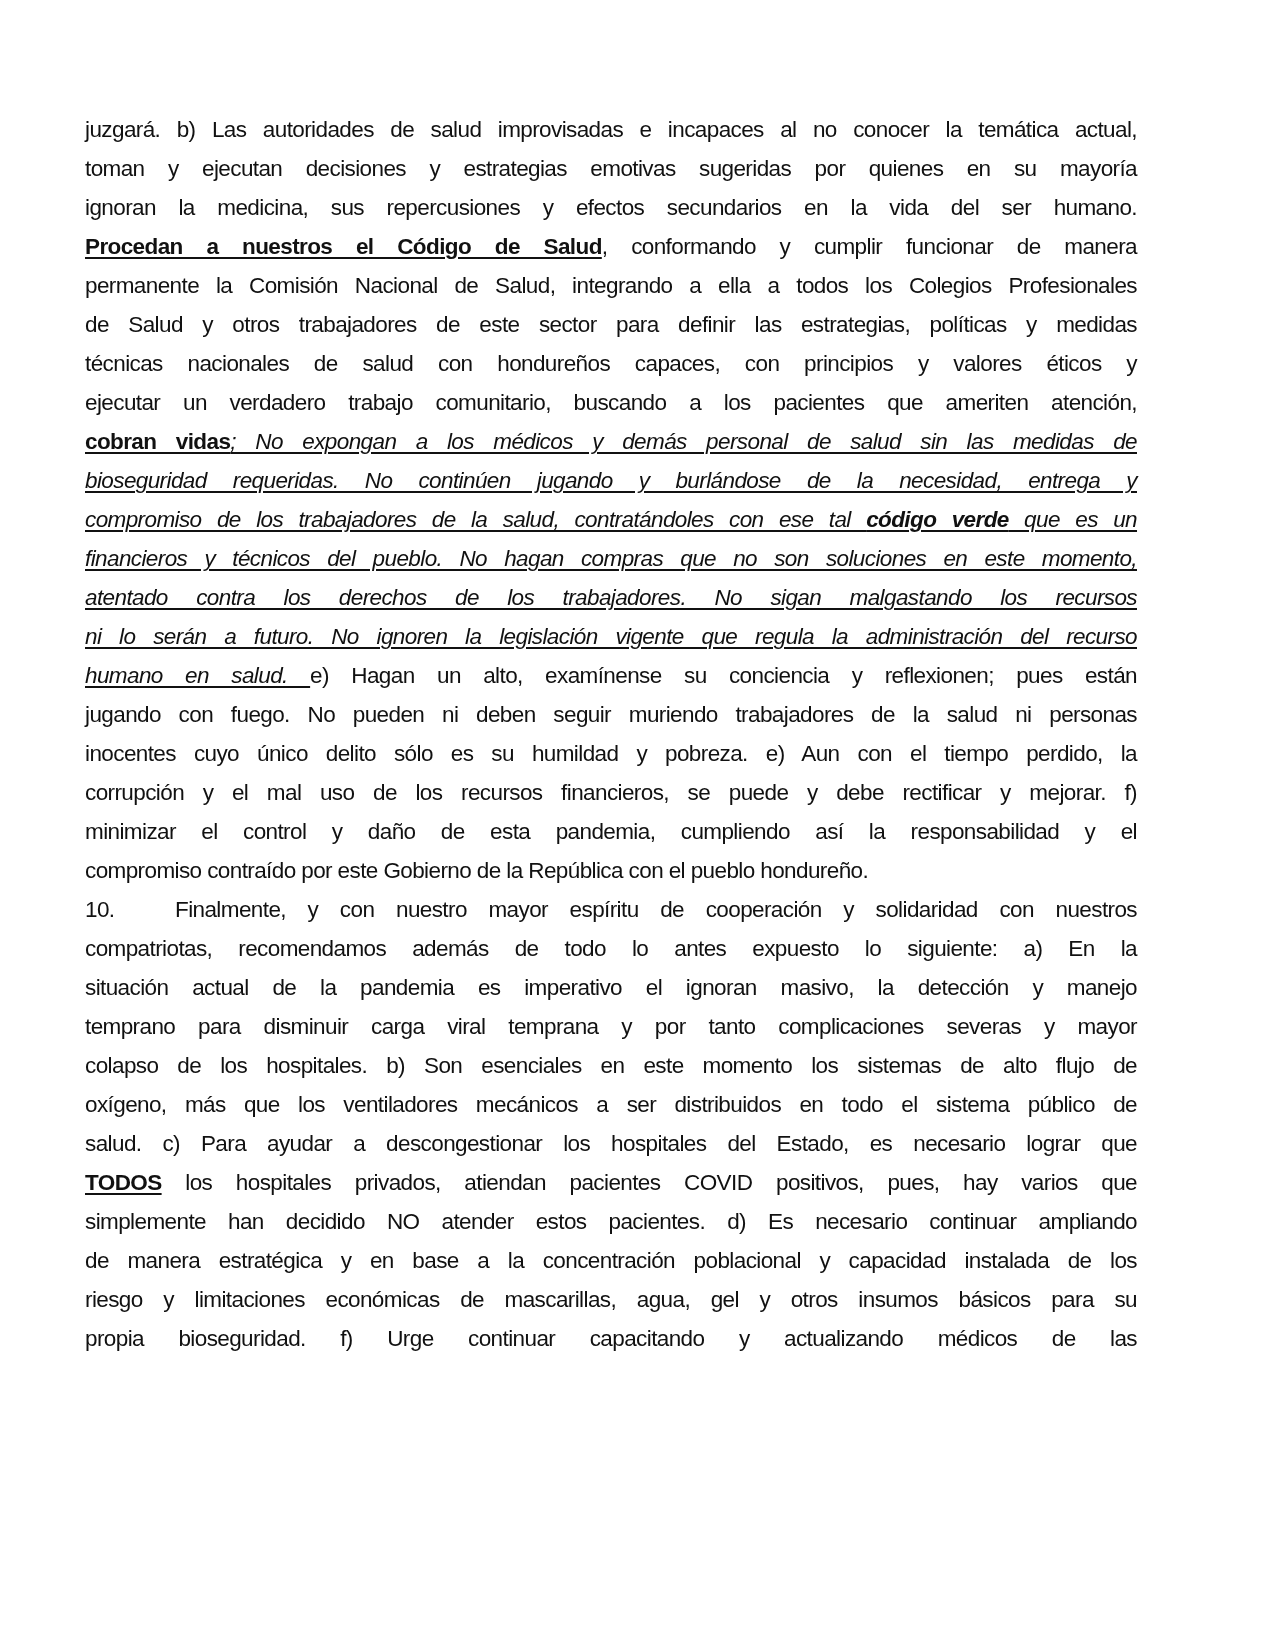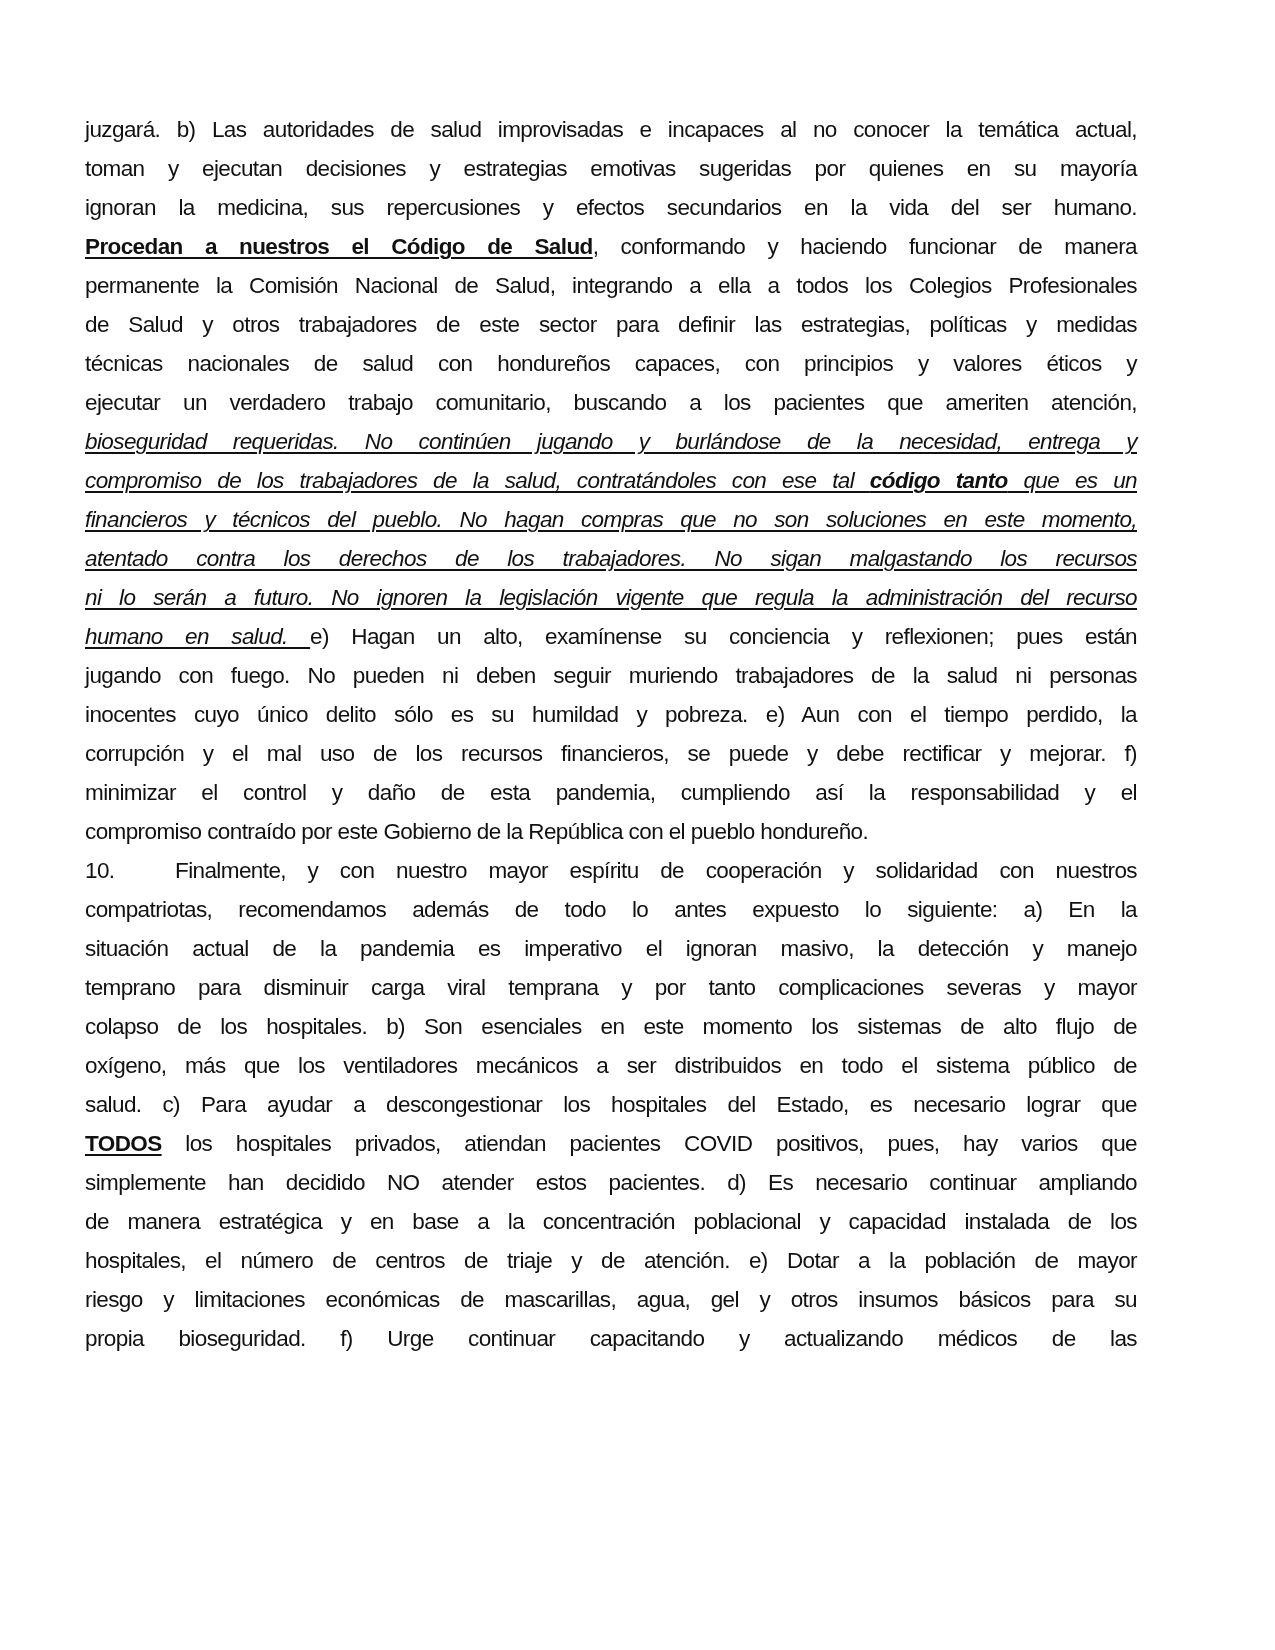--- a/index.html
+++ b/index.html
@@ -28,42 +28,42 @@
     .i { font-style: italic; }
     .num { display: inline-block; width: 90px; text-align-last: left; }
   </style>
 </head>
 <body>
 
 <div class="page" id="page">
     <div class="line"><span>juzgará. b) Las autoridades de salud improvisadas e incapaces al no conocer la temática actual,</span></div>
     <div class="line"><span>toman y ejecutan decisiones y estrategias emotivas sugeridas por quienes en su mayoría</span></div>
     <div class="line"><span>ignoran la medicina, sus repercusiones y efectos secundarios en la vida del ser humano.</span></div>
-    <div class="line"><span class="b u">Procedan a nuestros el Código de Salud</span><span>, conformando y haciendo funcionar de manera</span></div>
+    <div class="line"><span class="b u">Procedan a nuestros el Código de Salud</span><span>, conformando y cumplir funcionar de manera</span></div>
     <div class="line"><span>permanente la Comisión Nacional de Salud, integrando a ella a todos los Colegios Profesionales</span></div>
     <div class="line"><span>de Salud y otros trabajadores de este sector para definir las estrategias, políticas y medidas</span></div>
     <div class="line"><span>técnicas nacionales de salud con hondureños capaces, con principios y valores éticos y</span></div>
     <div class="line"><span>ejecutar un verdadero trabajo comunitario, buscando a los pacientes que ameriten atención,</span></div>
+    <div class="line"><span class="b u">cobran vidas</span><span class="i u">; No expongan a los médicos y demás personal de salud sin las medidas de</span></div>
     <div class="line"><span class="i u">bioseguridad requeridas. No continúen jugando y burlándose de la necesidad, entrega y</span></div>
-    <div class="line"><span class="i u">compromiso de los trabajadores de la salud, contratándoles con ese tal </span><span class="b i u">código tanto</span><span class="i u"> que es un</span></div>
+    <div class="line"><span class="i u">compromiso de los trabajadores de la salud, contratándoles con ese tal </span><span class="b i u">código verde</span><span class="i u"> que es un</span></div>
     <div class="line"><span class="i u">financieros y técnicos del pueblo. No hagan compras que no son soluciones en este momento,</span></div>
     <div class="line"><span class="i u">atentado contra los derechos de los trabajadores. No sigan malgastando los recursos</span></div>
     <div class="line"><span class="i u">ni lo serán a futuro.  No ignoren la legislación vigente que regula la administración del recurso</span></div>
     <div class="line"><span class="i u">humano en salud.  </span><span> e)   Hagan un alto, examínense su conciencia y reflexionen; pues están</span></div>
     <div class="line"><span>jugando con fuego. No pueden ni deben seguir muriendo trabajadores de la salud ni personas</span></div>
     <div class="line"><span>inocentes cuyo único delito sólo es su humildad y pobreza.  e)  Aun con el tiempo perdido, la</span></div>
     <div class="line"><span>corrupción y el mal uso de los recursos financieros, se puede y debe rectificar y mejorar.   f)</span></div>
     <div class="line"><span>minimizar el control y daño de esta pandemia, cumpliendo así la responsabilidad y el</span></div>
     <div class="line last"><span>compromiso contraído por este Gobierno de la República con el pueblo hondureño.</span></div>
     <div class="line"><span class="num">10.</span><span>Finalmente, y con nuestro mayor espíritu de cooperación y solidaridad con nuestros</span></div>
     <div class="line"><span>compatriotas, recomendamos además de todo lo antes expuesto lo siguiente:  a) En la</span></div>
     <div class="line"><span>situación actual de la pandemia es imperativo el ignoran masivo, la detección y manejo</span></div>
     <div class="line"><span>temprano para disminuir carga viral temprana y por tanto complicaciones severas y mayor</span></div>
     <div class="line"><span>colapso de los hospitales.  b)   Son esenciales en este momento los sistemas de alto flujo de</span></div>
     <div class="line"><span>oxígeno, más que los ventiladores mecánicos a ser distribuidos en todo el sistema público de</span></div>
     <div class="line"><span>salud.  c)  Para ayudar a descongestionar los hospitales del Estado, es necesario lograr que</span></div>
     <div class="line"><span class="b u">TODOS</span><span> los hospitales privados, atiendan pacientes COVID positivos, pues, hay varios que</span></div>
     <div class="line"><span>simplemente han decidido NO atender estos pacientes.  d)  Es necesario continuar ampliando</span></div>
     <div class="line"><span>de manera estratégica y en base a la concentración poblacional y capacidad instalada de los</span></div>
-    <div class="line"><span>hospitales, el número de centros de triaje y de atención.  e)  Dotar a la población de mayor</span></div>
     <div class="line"><span>riesgo y limitaciones económicas de mascarillas, agua, gel y otros insumos básicos para su</span></div>
     <div class="line"><span>propia bioseguridad.    f)    Urge continuar capacitando y actualizando médicos de las</span></div>
   </div>
 
 </body></html>

